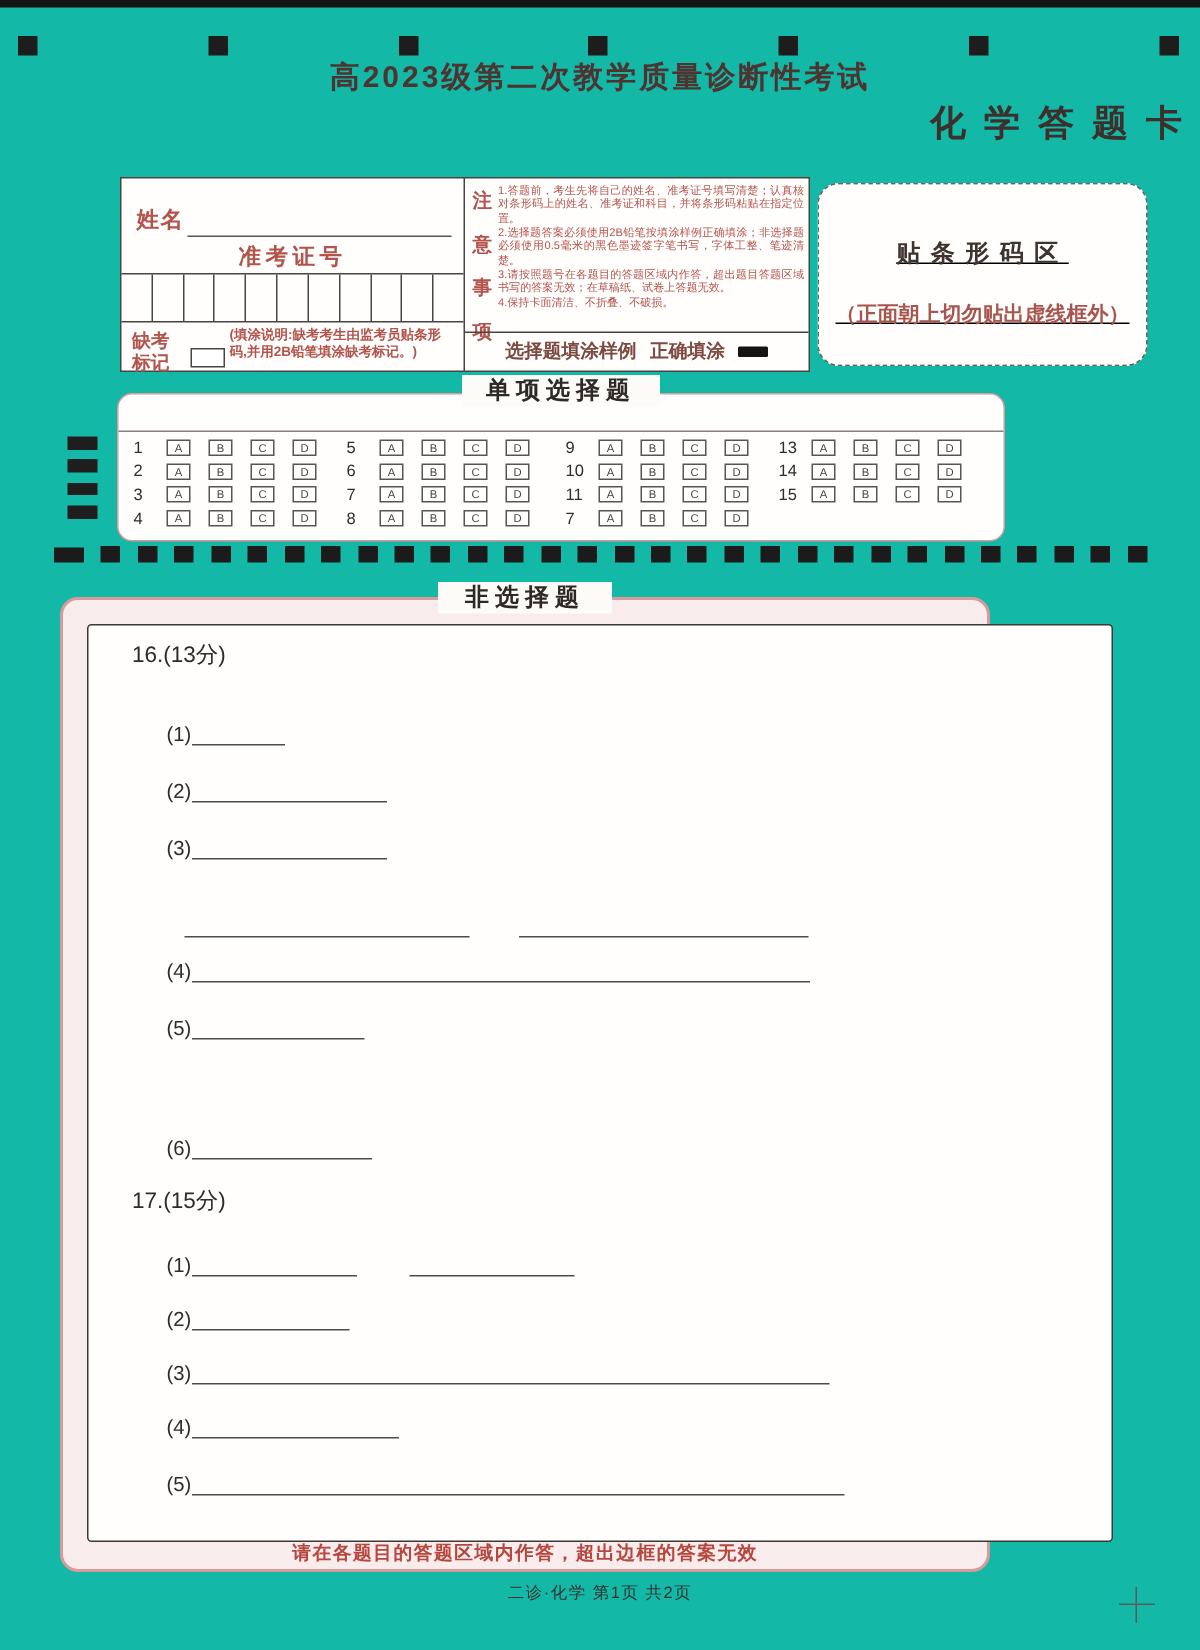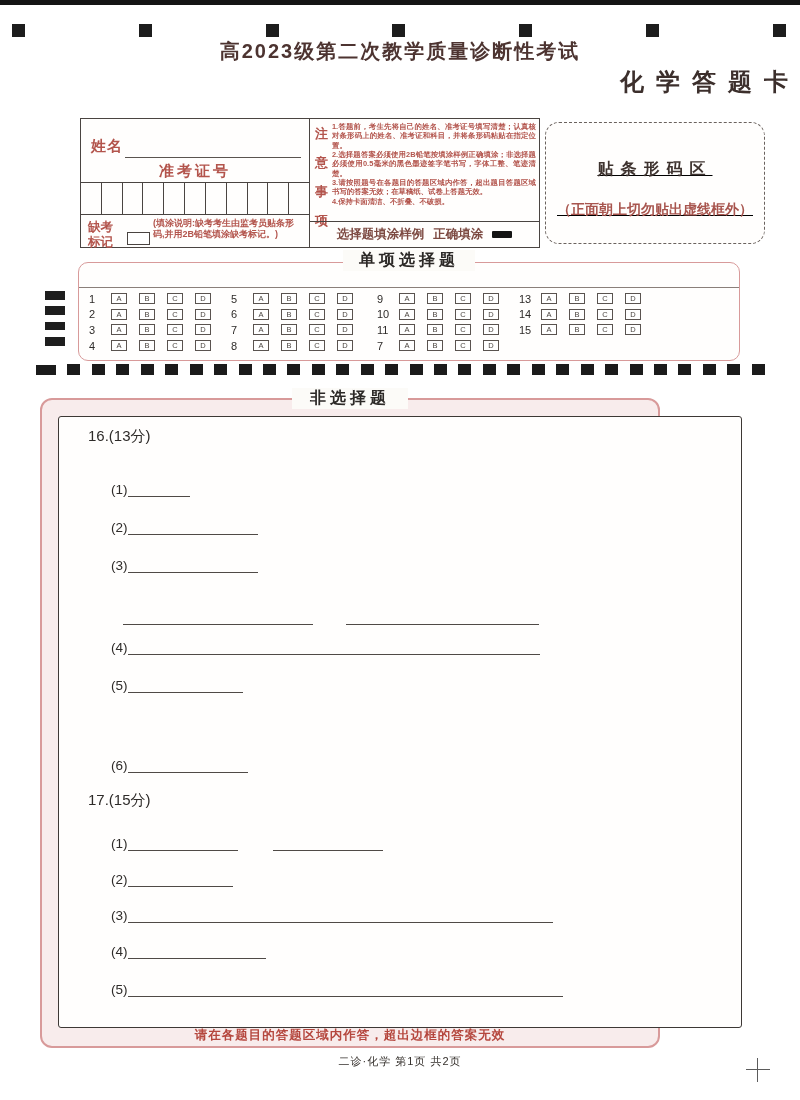--- a/index.html
+++ b/index.html
@@ -1,17 +1,17 @@
 <!DOCTYPE html>
 <html><head>
 <meta charset="utf-8">
 <style>
   html,body{margin:0;padding:0;}
   body{background:#efedea;font-family:"Liberation Sans","DejaVu Sans",sans-serif;}
-  .page{position:relative;width:800px;height:1100px;margin:0 auto;background:#ffffff;overflow:hidden;}
+  .page{position:relative;width:800px;height:1100px;margin:0 auto;background:#14b8a6;overflow:hidden;}
 
   
   .topline{position:absolute;top:0;left:0;width:100%;height:5px;background:#141414;}
   .topmarks{position:absolute;top:24px;left:12px;width:774px;display:flex;justify-content:space-between;}
   .topmarks .sq{width:13px;height:13px;background:#1d1d1d;}
   .lbar{position:absolute;left:45px;width:20px;height:8.5px;background:#1e1e1e;}
   .track{position:absolute;left:36px;top:364px;width:729px;display:flex;justify-content:space-between;align-items:center;}
   .track .sq{width:13px;height:11px;background:#1b1b1b;}
   .track .sq:first-child{width:20px;height:10px;}
   .cross{position:absolute;left:746px;top:1058px;width:24px;height:24px;}
@@ -31,31 +31,31 @@
   .examno-grid .cell{flex:1;border-right:1px solid #4a4441;}
   .examno-grid .cell:last-child{border-right:none;}
   .absent-label{position:absolute;left:7px;top:101px;font-size:12.5px;font-weight:bold;color:#b3544c;line-height:1.2;}
   .absent-box{position:absolute;left:46px;top:113px;width:21px;height:11px;border:1.1px solid #4a4441;background:#fff;}
   .absent-note{position:absolute;left:72px;top:99px;width:152px;font-size:9px;font-weight:bold;color:#b3544c;line-height:1.2;}
 
   
   .nbox{position:absolute;left:310px;top:118px;width:230px;height:130px;border:1.5px solid #4a4441;border-left:none;background:#fffefd;box-sizing:border-box;}
   .nvert{position:absolute;left:3px;top:6px;width:17px;text-align:center;font-size:13px;font-weight:bold;color:#b3544c;}
   .nvert span{display:block;margin-bottom:11px;}
-  .nitems{position:absolute;left:22px;top:3px;right:3px;font-size:7.4px;font-weight:bold;color:#b3544c;line-height:1.26;text-align:justify;}
+  .nitems{position:absolute;left:22px;top:3px;right:3px;font-size:7.4px;font-weight:normal;color:#b3544c;line-height:1.26;text-align:justify;}
   .nsample{position:absolute;left:0;right:0;bottom:0;height:25px;border-top:1.2px solid #4a4441;display:flex;align-items:center;justify-content:center;gap:9px;font-size:12.5px;font-weight:bold;color:#7d4a42;}
   .fillbar{width:20px;height:7px;background:#141414;border-radius:1px;}
 
   
   .bbox{position:absolute;left:545px;top:122px;width:220px;height:122px;border:1.6px dashed #6a625e;border-radius:14px;background:#fffefd;box-sizing:border-box;text-decoration:underline;}
   .btitle{margin-top:36px;text-align:center;font-size:16px;font-weight:bold;letter-spacing:7px;color:#3e332f;}
   .bnote{margin-top:21px;text-align:center;font-size:14px;font-weight:bold;color:#a8554e;}
 
   
-  .mcq{position:absolute;left:78px;top:262px;width:662px;height:99px;border:1.6px solid #d89a9a;border-radius:10px;background:#fffefd;box-sizing:border-box;padding-left:28px;}
+  .mcq{position:absolute;left:78px;top:262px;width:592px;height:99px;border:1.6px solid #d89a9a;border-radius:10px;background:#fffefd;box-sizing:border-box;padding-left:28px;}
   .mcq-title{position:absolute;top:-13px;left:50%;transform:translateX(-50%);background:#fcfbf8;padding:0 16px;font-size:16px;font-weight:bold;color:#2c2927;letter-spacing:4px;white-space:nowrap;}
   .mcq-sep{position:absolute;top:24px;left:0;right:0;border-top:1.1px solid #8a7f7a;}
   .mcq-col{position:absolute;top:28px;}
   .mcq-row{display:flex;align-items:center;height:15.6px;}
   .mcq-row .qnum{width:22px;font-size:11px;color:#2e2b29;}
   .opt{width:14px;height:9px;border:1px solid #5a534f;margin-right:12px;display:flex;align-items:center;justify-content:center;font-size:7.5px;color:#4a443f;background:#fff;}
 
   
   .frq{position:absolute;left:40px;top:398px;width:620px;height:650px;border:2px solid #d89a9a;border-radius:12px;background:#f8ecec;box-sizing:border-box;}
   .frq-title{position:absolute;top:-12px;left:50%;transform:translateX(-50%);background:#fcfbf8;padding:0 18px;font-size:16px;font-weight:bold;color:#2c2927;letter-spacing:4px;white-space:nowrap;}

